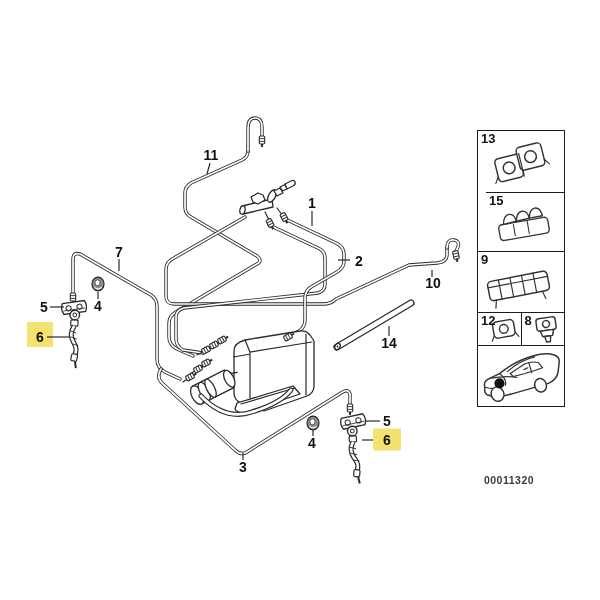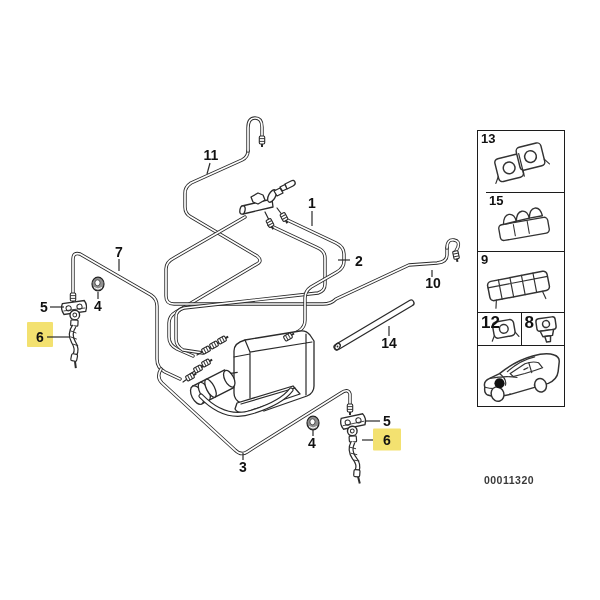--- a/index.html
+++ b/index.html
@@ -17,21 +17,21 @@
   .callout{font:bold 14px "Liberation Sans",sans-serif;fill:#111;text-anchor:middle;}
   
   .sidebar{position:absolute;left:477px;top:130px;width:88px;border:1.6px solid #1c1c1c;
            background:#fff;box-sizing:border-box;}
   .cell{position:relative;box-sizing:border-box;}
   .cell + .cell{border-top:1.6px solid #1c1c1c;}
   .cell .num{position:absolute;top:0px;left:3px;font-weight:bold;font-size:13px;color:#111;}
   .row{display:flex;}
   .half{position:relative;flex:1;box-sizing:border-box;}
   .half.rt{border-left:1.6px solid #1c1c1c;}
-  .half .num{position:absolute;top:0px;left:3px;font-weight:bold;font-size:17px;color:#111;}
+  .half .num{position:absolute;top:0px;left:3px;font-weight:bold;font-size:13px;color:#111;}
   .glyph{display:block;width:100%;height:100%;}
   .caption{position:absolute;left:477px;top:474px;width:64px;text-align:center;
            font-size:10.5px;font-weight:700;letter-spacing:.5px;color:#3a3a3a;}
   .g{stroke:#333;fill:#fff;stroke-width:1.5;stroke-linejoin:round;stroke-linecap:round;}
   .gt{stroke:#333;fill:none;stroke-width:1.2;stroke-linecap:round;}
 </style>
 </head>
 <body>
 
 <div id="stage">

